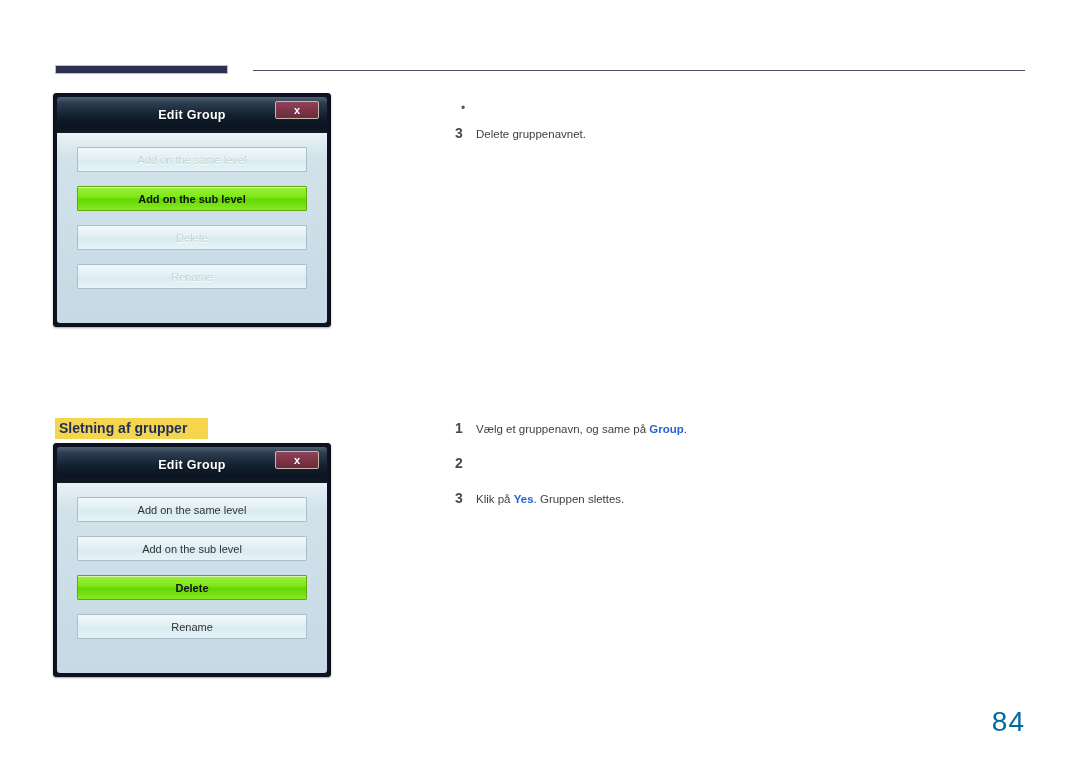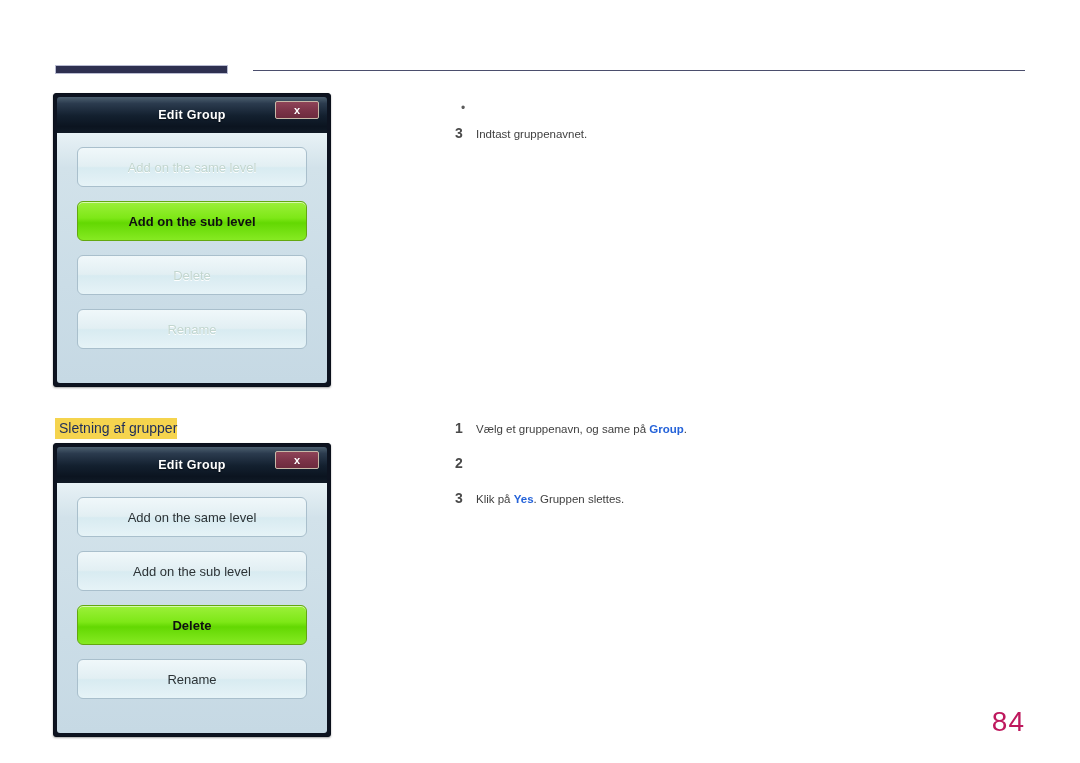--- a/index.html
+++ b/index.html
@@ -86,27 +86,27 @@
     font-weight: bold;
     line-height: 1;
   }
   .dlg-body {
     background: linear-gradient(180deg, #e8f2f6 0%, #d2e2ea 14%, #cbdde7 60%, #c6d9e4 100%);
     border-radius: 0 0 3px 3px;
     padding: 14px 20px 16px 20px;
     box-sizing: border-box;
   }
   .dlg-btn {
-    height: 40px;
+    height: 25px;
     margin-bottom: 14px;
-    border-radius: 6px;
+    border-radius: 1px;
     display: flex;
     align-items: center;
     justify-content: center;
-    font-size: 13px;
+    font-size: 11px;
     box-sizing: border-box;
     border: 1px solid #a9bfcc;
     background: linear-gradient(180deg, #f0f8fa 0%, #e2eff3 48%, #d8ebf1 52%, #e6f3f7 100%);
   }
   .dlg-btn:last-child { margin-bottom: 18px; }
   .dlg-btn.disabled {
     color: #c2d6cf;
     text-shadow: 0 1px 0 #ffffff;
   }
   .dlg-btn.enabled {
@@ -122,24 +122,24 @@
 
   #dialog-one { left: 53px; top: 93px; }
   #dialog-two { left: 53px; top: 443px; }
 
   
   .section-heading {
     position: absolute;
     left: 55px;
     top: 418px;
     font-size: 14px;
-    font-weight: normal;
+    font-weight: bold;
     color: #1e2d5a;
     background: #f5d44e;
-    padding: 2px 0 3px 4px;
+    padding: 2px 21px 3px 4px;
     line-height: 1.15;
   }
 
   
   .content-col {
     position: absolute;
     left: 450px;
     top: 0;
     width: 590px;
   }
@@ -184,21 +184,21 @@
     color: #2563d9;
     font-weight: bold;
   }
 
   
   .page-number {
     position: absolute;
     right: 55px;
     top: 706px;
     font-size: 28px;
-    color: #be185d;
+    color: #0369a1;
     letter-spacing: 1px;
   }
 </style>
 </head>
 <body>
 
 <div class="hdr-thick"></div>
 <div class="hdr-thin"></div>
 
 <div class="dialog" id="dialog-one">
@@ -234,21 +234,21 @@
 </div>
 
 <div class="content-col">
 
   <div class="bullet-row" style="top:100px;">
     <span class="bullet-dot">•</span>
   </div>
 
   <div class="num-row" style="top:124px;">
     <span class="num-marker">3</span>
-    <span class="row-text">Indtast gruppenavnet.</span>
+    <span class="row-text">Delete gruppenavnet.</span>
   </div>
 
   <div class="num-row" style="top:419px;">
     <span class="num-marker">1</span>
     <span class="row-text"><span>Vælg et gruppenavn, og same på </span><span class="kw">Group</span><span>.</span></span>
   </div>
 
   <div class="num-row" style="top:454px;">
     <span class="num-marker">2</span>
   </div>

